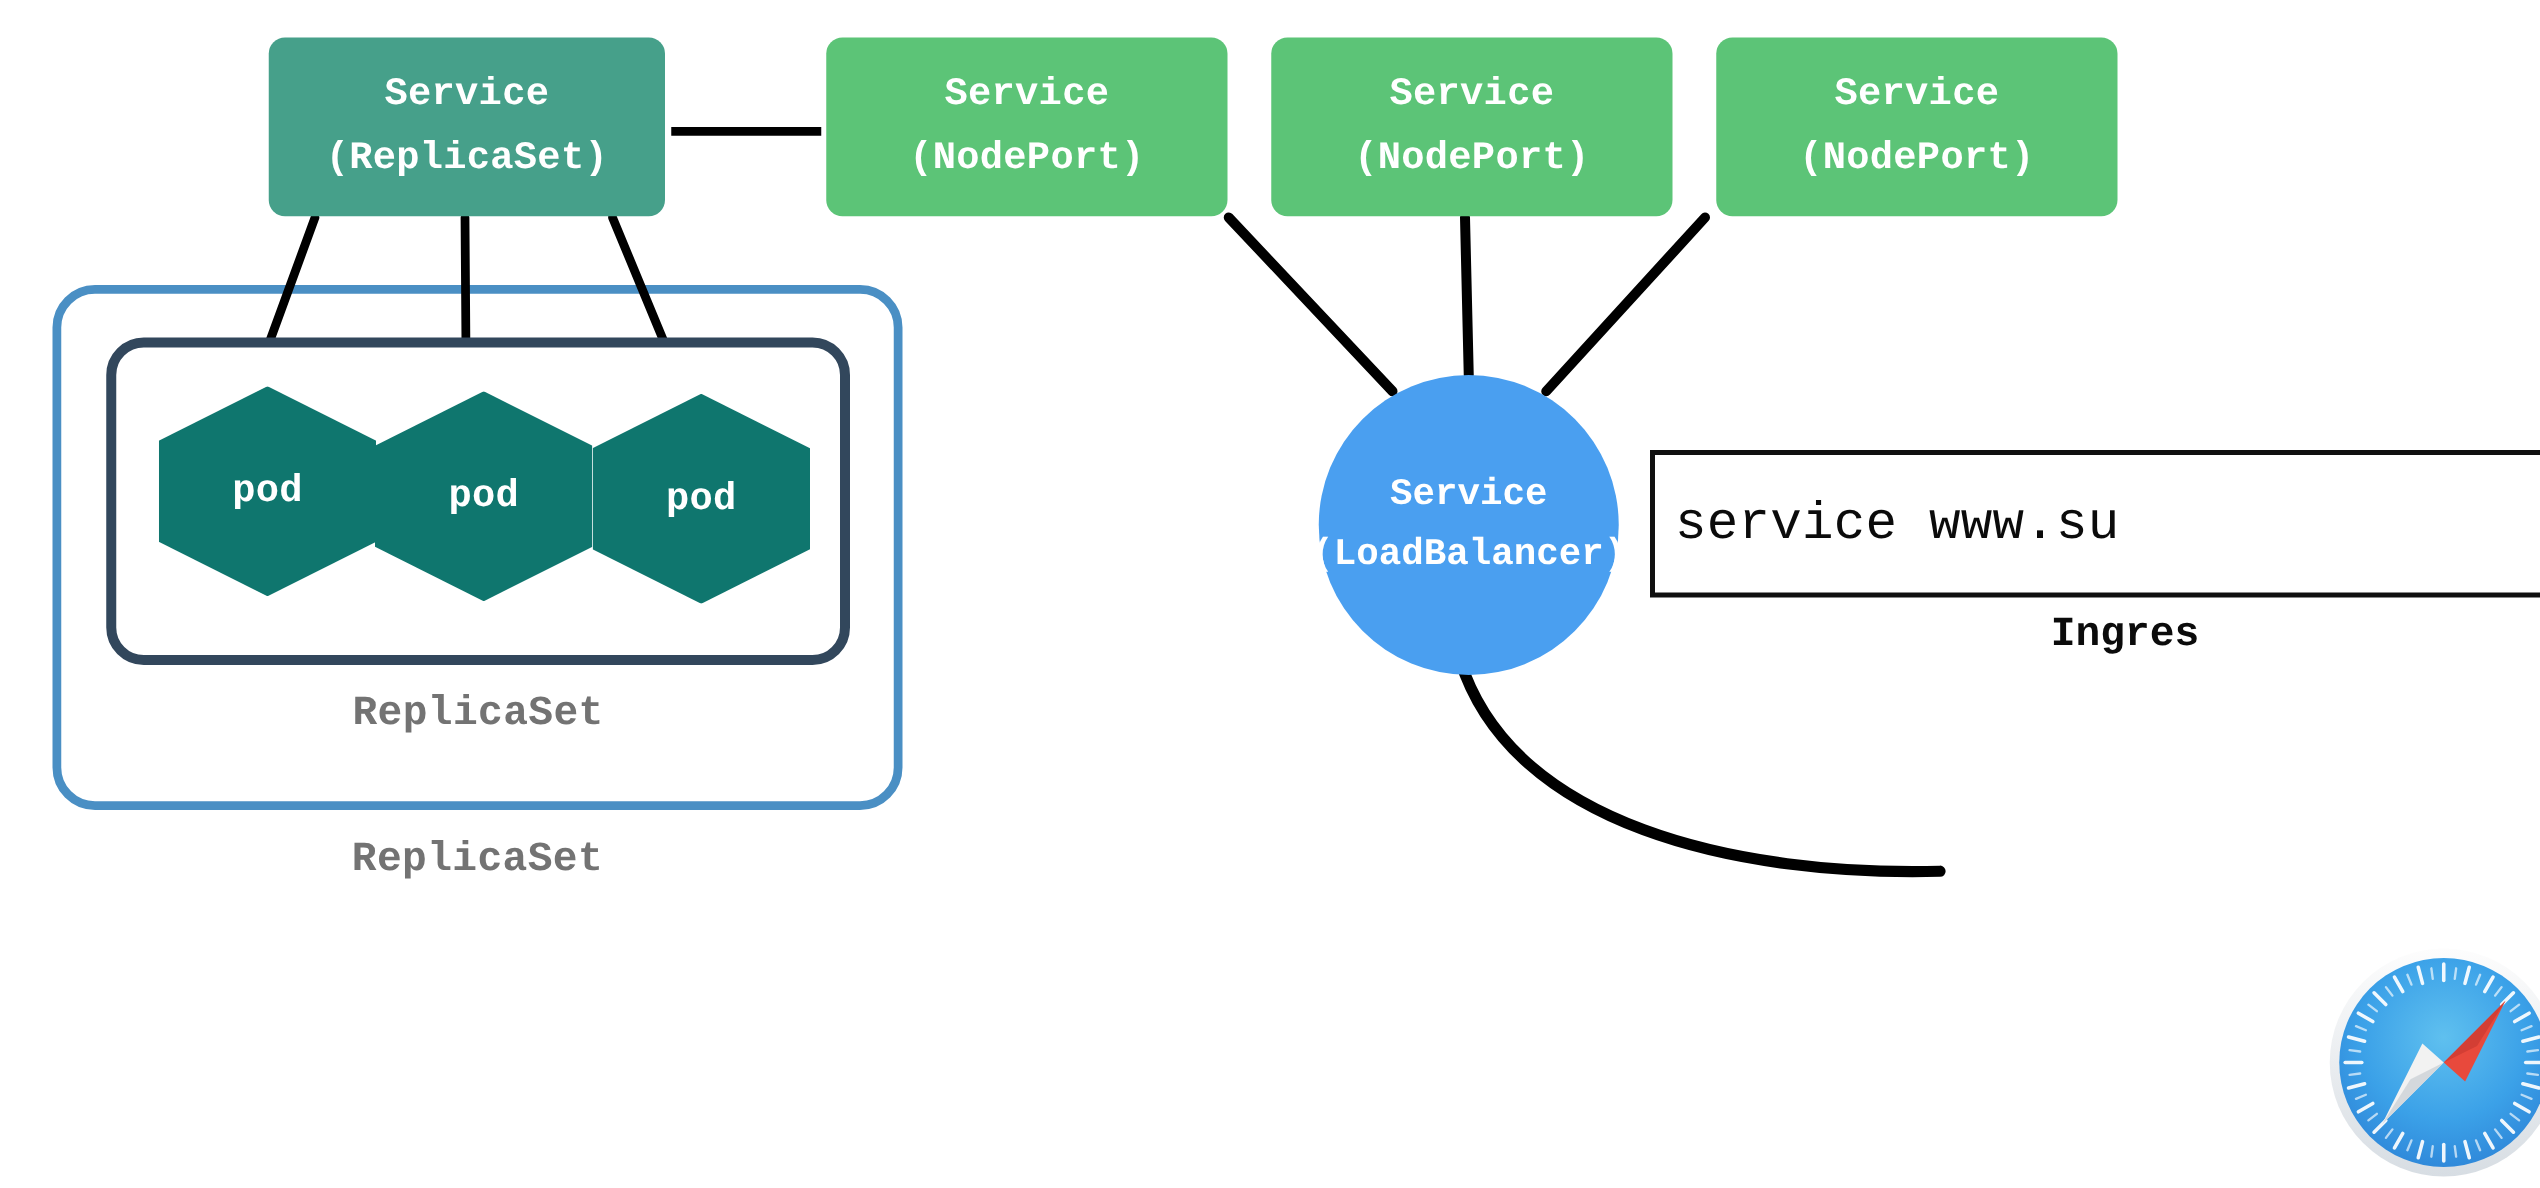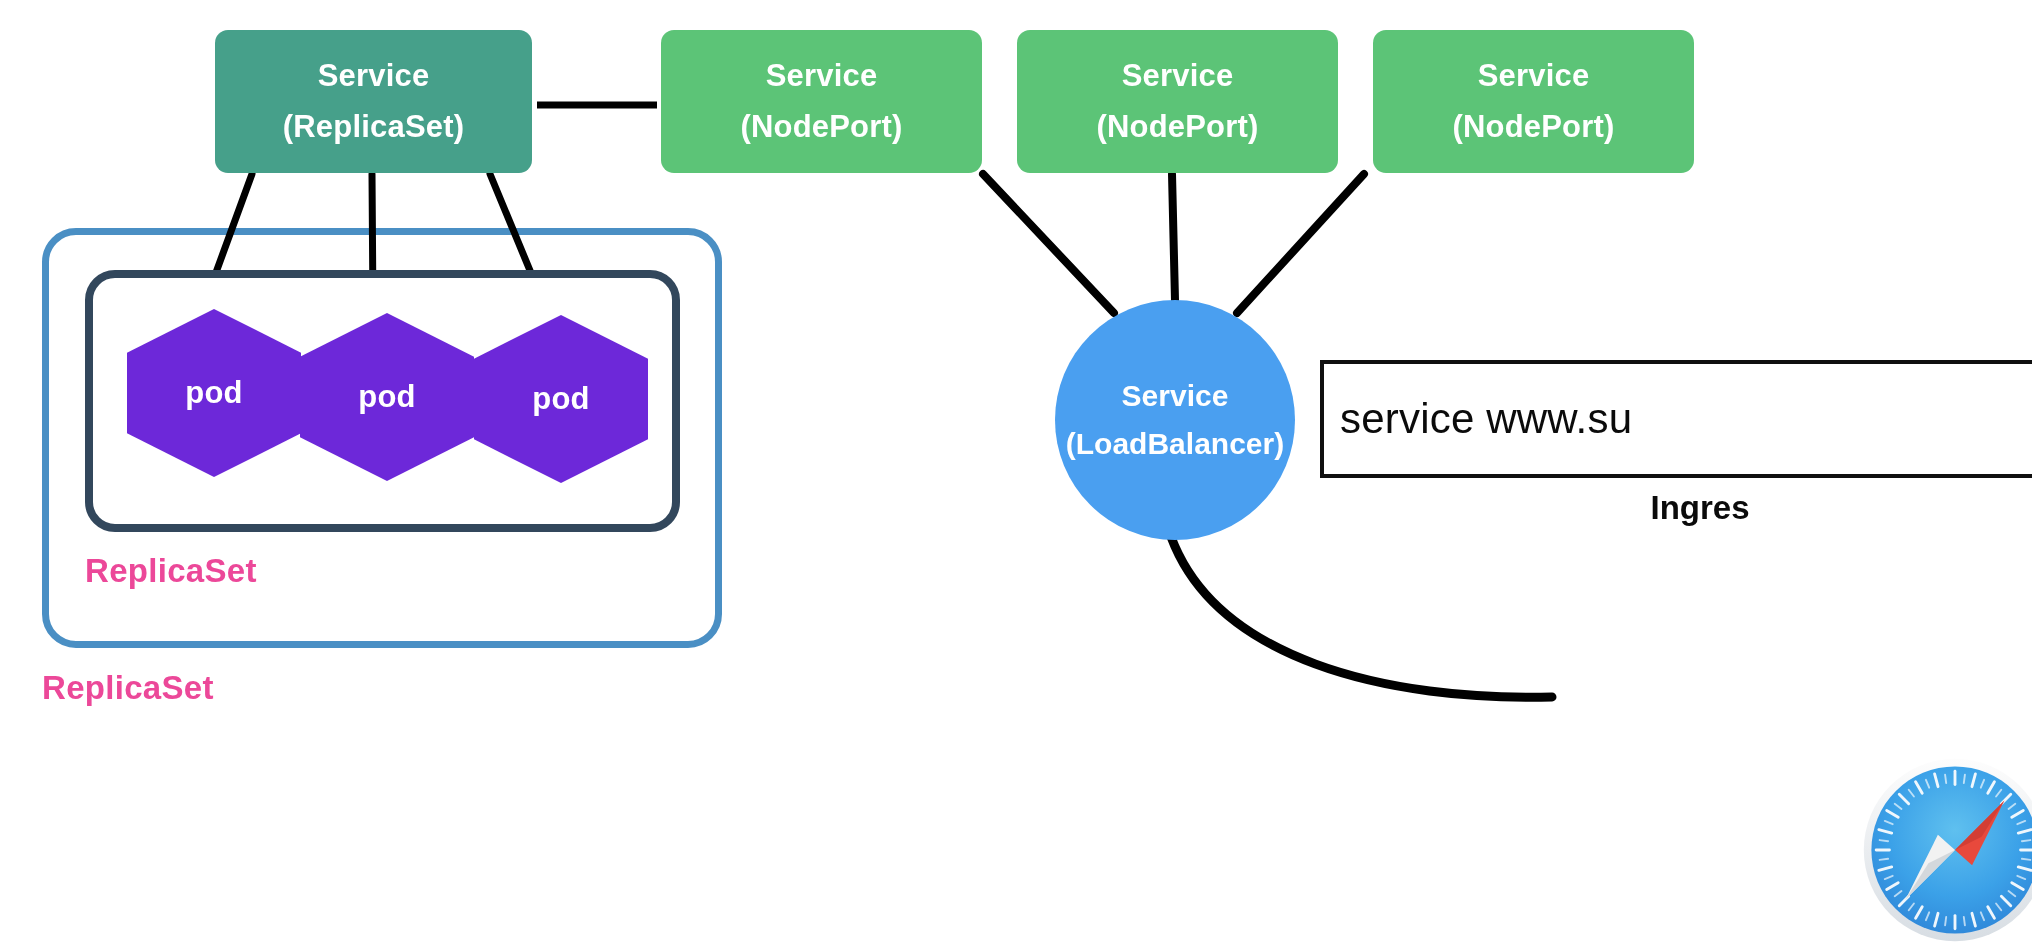--- a/index.html
+++ b/index.html
@@ -2,21 +2,21 @@
 <html><head>
 <meta charset="utf-8">
 <title>Kubernetes Services Diagram</title>
 <style>
   html,body{margin:0;padding:0;background:#ffffff;}
   body{
     width:2032px;height:950px;overflow:hidden;position:relative;
     font-family:"Liberation Sans","DejaVu Sans",sans-serif;
     -webkit-font-smoothing:antialiased;
   }
-  #canvas{position:absolute;left:0;top:0;width:2032px;height:950px;}
+  #canvas{position:absolute;left:0;top:0;width:2032px;height:950px;font-family:Liberation Mono, monospace;}
 
   
   #wires{position:absolute;left:0;top:0;width:2032px;height:950px;z-index:2;pointer-events:none;}
 
   
   .svc-box{
     position:absolute;z-index:4;
     border-radius:13px;
     display:flex;flex-direction:column;
     align-items:center;justify-content:center;
@@ -42,30 +42,30 @@
     border:7px solid #4a8fc4;border-radius:34px;background:#ffffff;
     box-sizing:border-box;z-index:1;
   }
   #replicaset-box{
     position:absolute;left:85px;top:270px;width:595px;height:262px;
     border:8px solid #32475c;border-radius:30px;background:#ffffff;
     box-sizing:border-box;z-index:3;
   }
   .container-label{
     position:absolute;z-index:5;
-    font-weight:bold;font-size:33px;color:#ec4899;
-    text-align:left;white-space:nowrap;letter-spacing:.3px;
+    font-weight:bold;font-size:33px;color:#737373;
+    text-align:center;white-space:nowrap;letter-spacing:.3px;
   }
   #replicaset-label{left:85px;top:552px;width:595px;}
   #deployment-label{left:42px;top:669px;width:680px;}
 
   
   .pod{
     position:absolute;z-index:5;width:174px;height:168px;
-    background:#6d28d9;
+    background:#0f766e;
     clip-path:polygon(50% 0%,100% 26%,100% 74%,50% 100%,0% 74%,0% 26%);
     display:flex;align-items:center;justify-content:center;
     color:#ffffff;font-weight:bold;font-size:31px;letter-spacing:.2px;
   }
   #pod-1{left:127px;top:309px;}
   #pod-2{left:300px;top:313px;}
   #pod-3{left:474px;top:315px;}
 
   
   #svc-loadbalancer{

